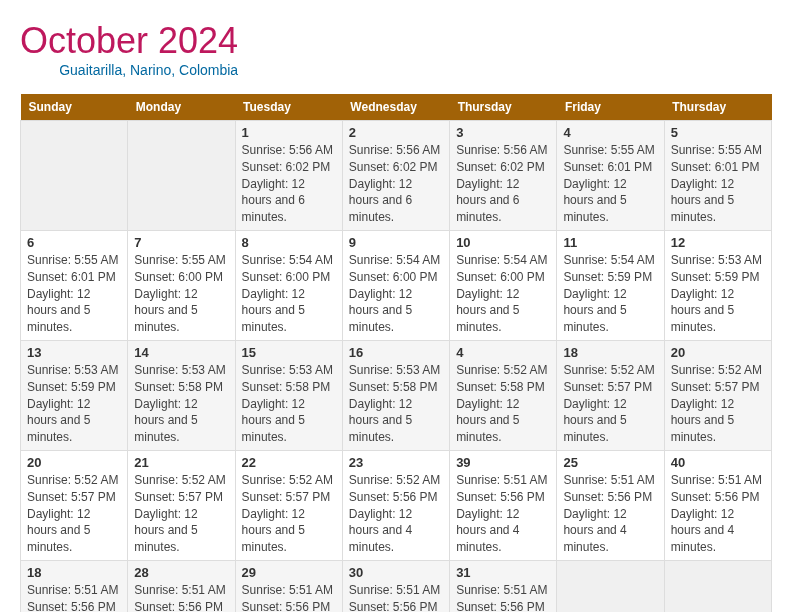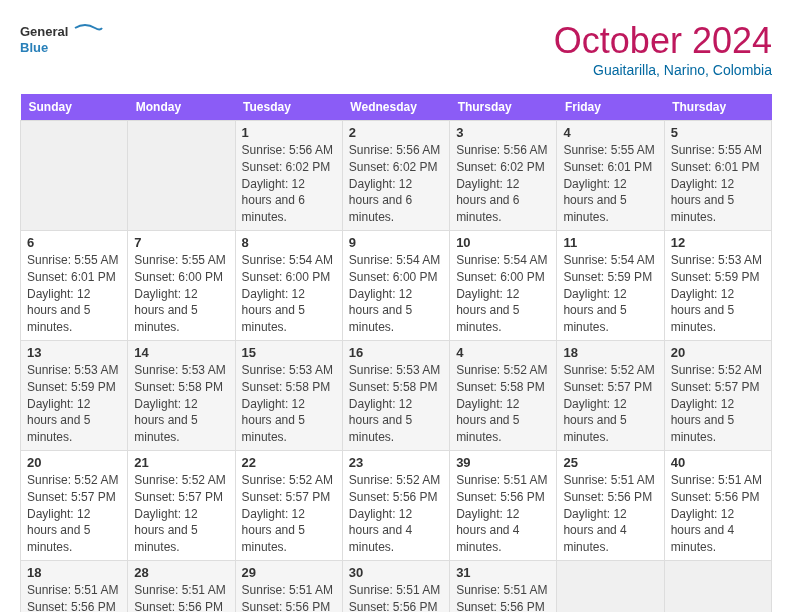--- a/index.html
+++ b/index.html
@@ -32,21 +32,21 @@
     .location-subtitle {
       font-size: 14px;
       color: #0369a1;
     }
     table {
       width: 100%;
       border-collapse: collapse;
       font-size: 11px;
     }
     thead tr th {
-      background-color: #8b5cf6;
+      background-color: #a16207;
       color: #fff;
       text-align: left;
       padding: 6px 8px;
       font-size: 12px;
       font-weight: bold;
     }
     tbody tr td {
       border: 1px solid #ddd;
       vertical-align: top;
       padding: 4px 6px;
@@ -77,27 +77,20 @@
       background-color: #fff;
     }
     tbody tr:nth-child(even) td.empty-cell {
       background-color: #fafafa;
     }
   </style>
 </head>
 <body>
 
 <div class="header-area">
-  <div class="logo">
-  <svg width="100" height="40" viewBox="0 0 100 40" xmlns="http://www.w3.org/2000/svg">
-    <text x="0" y="16" font-size="13" font-weight="bold" font-family="Arial" fill="#333">General</text>
-    <path d="M55 8 Q65 2 75 8 Q80 11 82 8" stroke="#2980b9" stroke-width="2" fill="none"></path>
-    <text x="0" y="32" font-size="13" font-weight="bold" font-family="Arial" fill="#2980b9">Blue</text>
-  </svg>
-</div>
   <div class="title-area">
     <div class="month-title">October 2024</div>
     <div class="location-subtitle">Guaitarilla, Narino, Colombia</div>
   </div>
 </div>
 
 <table>
   <thead>
     <tr>
     <th>Sunday</th>

